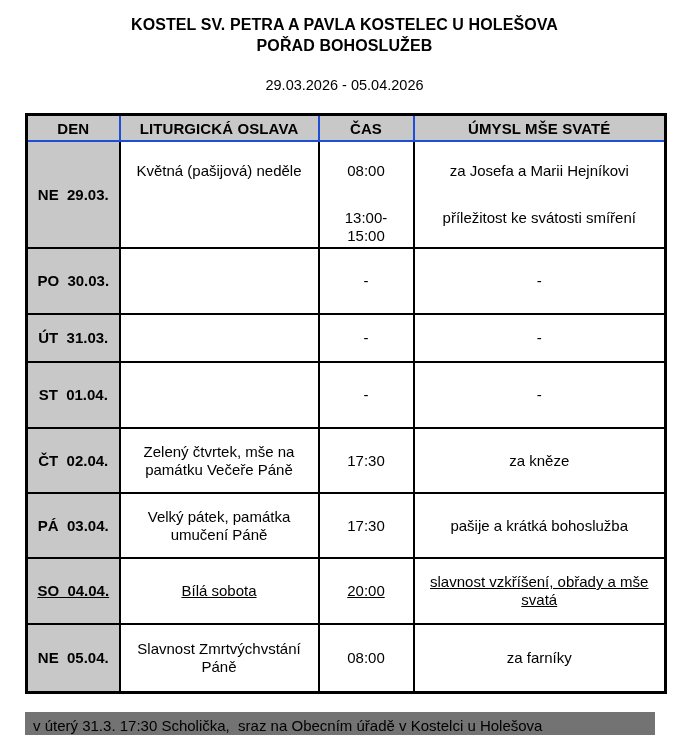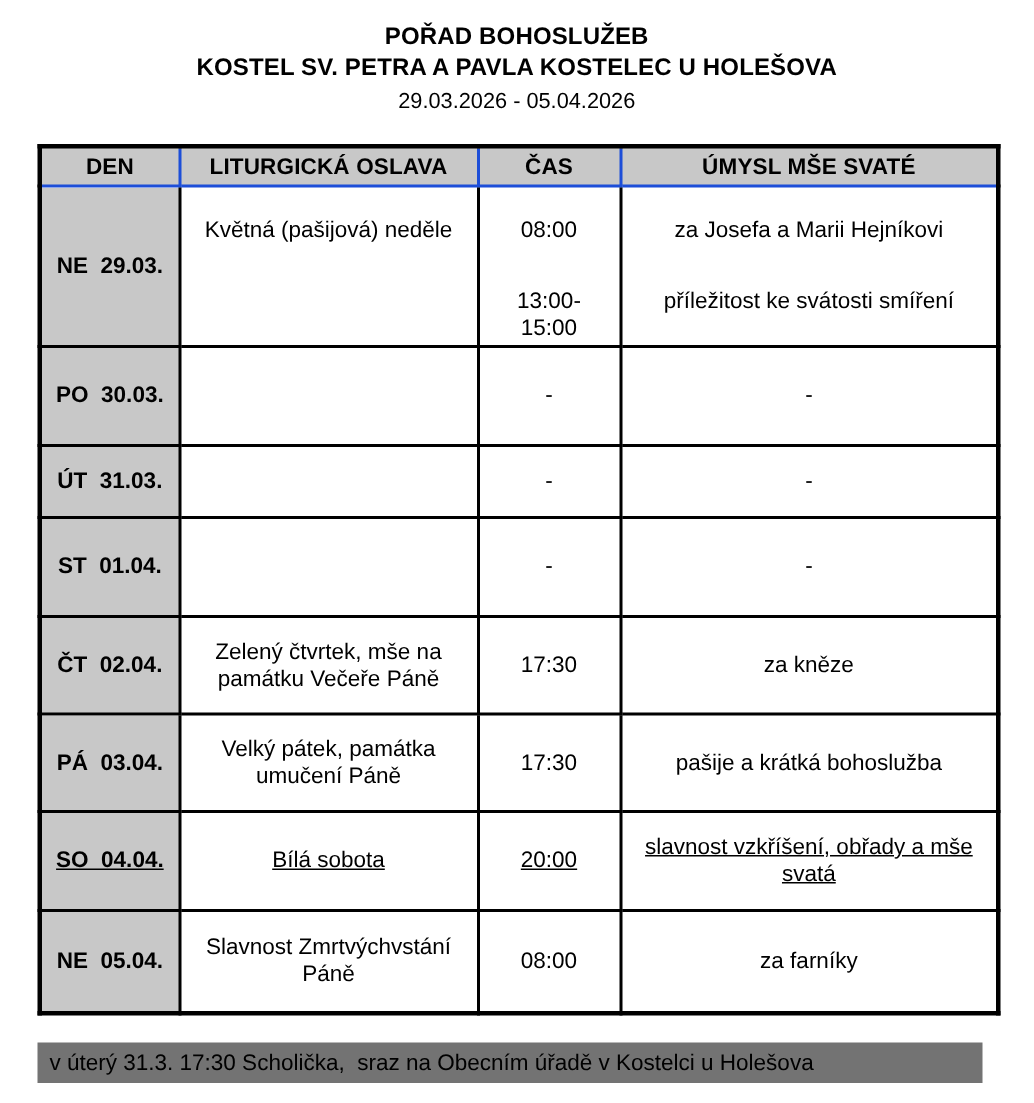--- a/index.html
+++ b/index.html
@@ -22,21 +22,21 @@
   .title-block { text-align: center; }
   .title-line {
     font-weight: bold;
     font-size: 16px;
     line-height: 21px;
     letter-spacing: 0.1px;
   }
   .date-range {
     font-size: 14.5px;
     line-height: 18px;
-    margin-top: 3px;
+    margin-top: 20px;
   }
 
   table.schedule {
     margin-top: 19px;
     border-collapse: collapse;
     table-layout: fixed;
     width: 639px;
     border: 3px solid #000;
   }
   col.c-day { width: 93px; }
@@ -97,22 +97,22 @@
     padding: 4px 8px 4px 8px;
     white-space: pre;
   }
 </style>
 </head>
 <body>
 
 <div class="page">
 
   <div class="title-block">
+    <div class="title-line">KOSTEL SV. PETRA A PAVLA KOSTELEC U HOLEŠOVA</div>
     <div class="title-line">POŘAD BOHOSLUŽEB</div>
-    <div class="title-line">KOSTEL SV. PETRA A PAVLA KOSTELEC U HOLEŠOVA</div>
     <div class="date-range">29.03.2026 - 05.04.2026</div>
   </div>
 
   <table class="schedule">
     <colgroup>
       <col class="c-day">
       <col class="c-celebration">
       <col class="c-time">
       <col class="c-intention">
     </colgroup>

